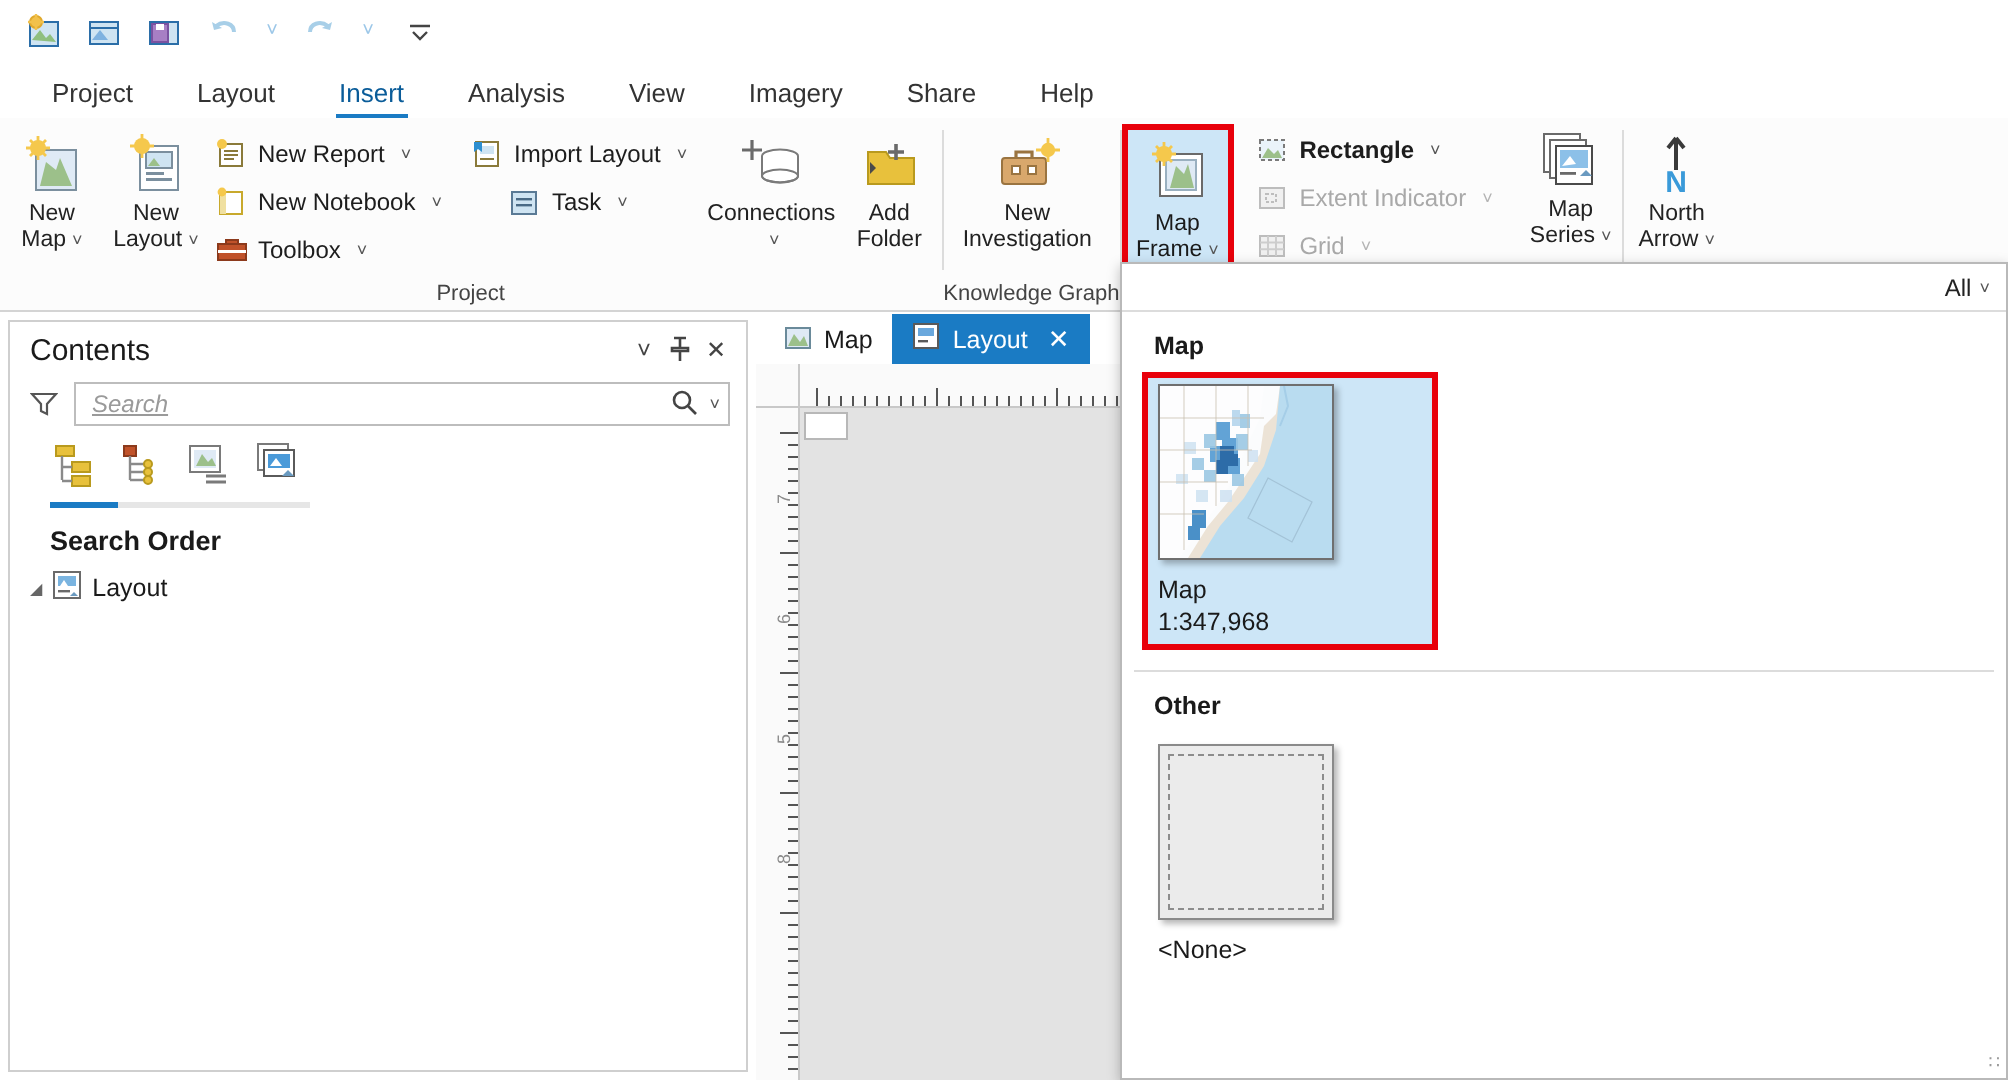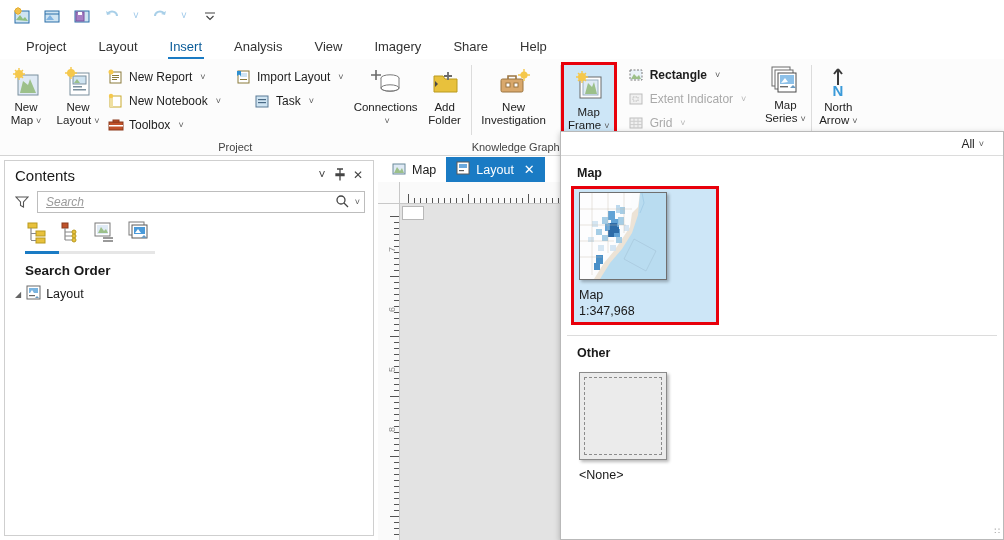--- a/index.html
+++ b/index.html
@@ -93,21 +93,21 @@
   .rlbl { position:absolute; font-size:9px; color:#8a8a8a; }
   .vlbl { position:absolute; font-size:9px; color:#8a8a8a; transform:rotate(-90deg); transform-origin:left top; }
   #page { position:absolute; left:22px; top:22px; right:0; bottom:0; background:#e3e3e3; }
   #pagecorner { position:absolute; left:24px; top:24px; width:22px; height:14px;
                 background:#fff; border:1px solid #b8b8b8; }
 
   
   #gallery { position:absolute; left:560px; top:131px; width:444px; height:409px;
              background:#fff; border:1px solid #b9b9b9; box-shadow:0 2px 6px rgba(0,0,0,.25); z-index:40; }
   #gal-top { height:24px; border-bottom:1px solid #dcdcdc; display:flex; align-items:center;
-             justify-content:flex-end; padding-right:19px; }
+             justify-content:flex-end; padding-right:8px; }
   #gal-top .all { font-size:12px; color:#222; }
   .gal-sec-title { font-size:12.5px; font-weight:bold; color:#1a1a1a; padding:10px 0 0 16px; }
   .gal-items { display:flex; padding:6px 0 0 10px; gap:8px; }
   .gal-item { width:148px; padding:6px; display:flex; flex-direction:column; align-items:flex-start; }
   .gal-item.selected { background:#cde6f7; border:3px solid #e8000b; padding:3px; width:148px; }
   .thumb { width:88px; height:88px; border:1px solid #6f6f6f; box-shadow:2px 2px 3px rgba(0,0,0,.28);
            margin-left:2px; overflow:hidden; position:relative; background:#fff; }
   .thumb.none { background:#ebebeb; border:1px solid #8a8a8a; }
   .thumb.none:after { content:""; position:absolute; inset:4px; border:1px dashed #8c8c8c; }
   .gal-cap { font-size:12.5px; color:#1a1a1a; margin-top:7px; margin-left:2px; line-height:16px; }

